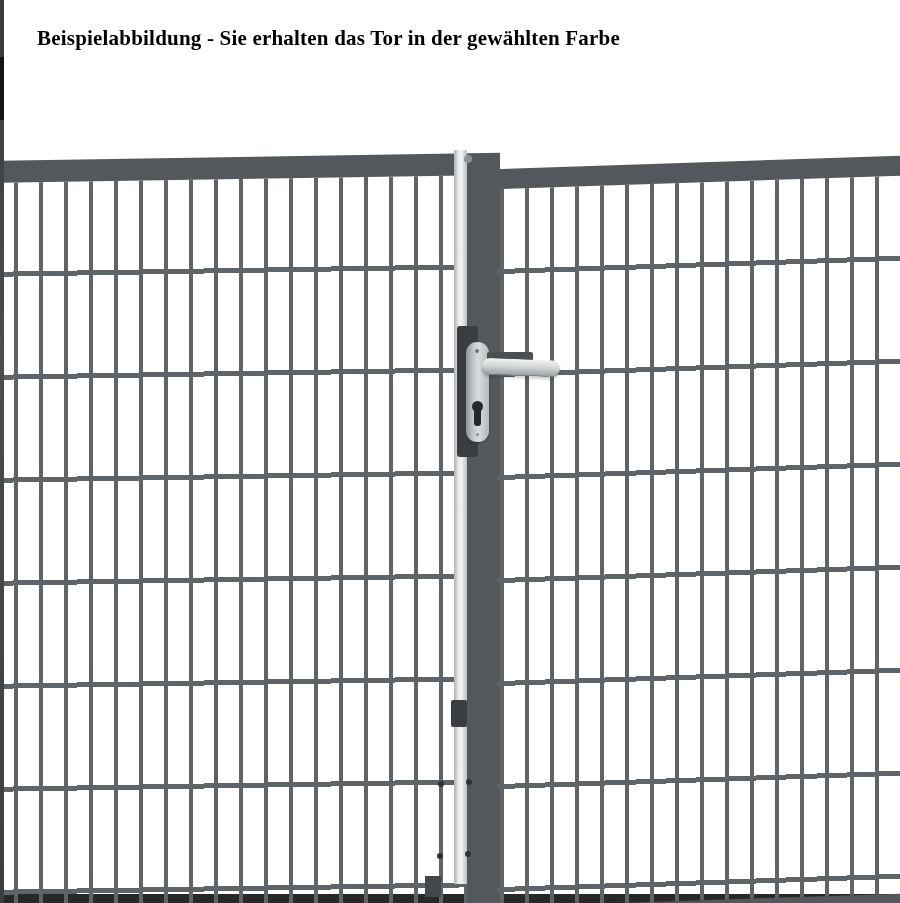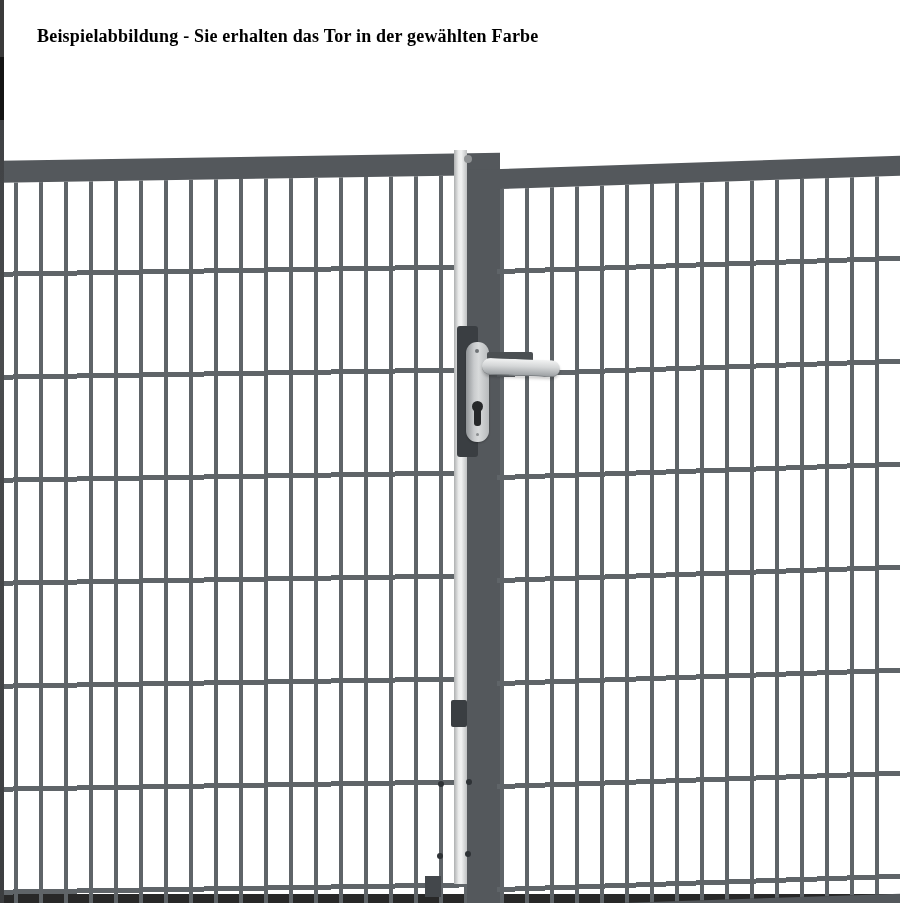--- a/index.html
+++ b/index.html
@@ -4,21 +4,21 @@
 <style>
   html,body{margin:0;padding:0;background:#fff;}
   .screenshot{
     position:relative;width:900px;height:903px;overflow:hidden;
     background:var(--bg,#ffffff);
     font-family:"Liberation Serif", serif;
   }
   
   .caption{
     position:absolute;left:37px;top:26px;
-    font-size:18px;font-weight:bold;color:var(--text,#000);
+    font-size:21px;font-weight:bold;color:var(--text,#000);
     letter-spacing:.2px;white-space:nowrap;z-index:9;
   }
   
   .edge-line{
     position:absolute;left:0;top:0;width:4px;height:903px;z-index:8;
     background:linear-gradient(to bottom,#3a3a3a 0,#3a3a3a 57px,#141414 57px,#141414 120px,#3f4144 120px,#4a4c4e 40%,#3c3e40 100%);
   }
   
   .ground-line{
     position:absolute;left:0;top:894px;width:900px;height:9px;

